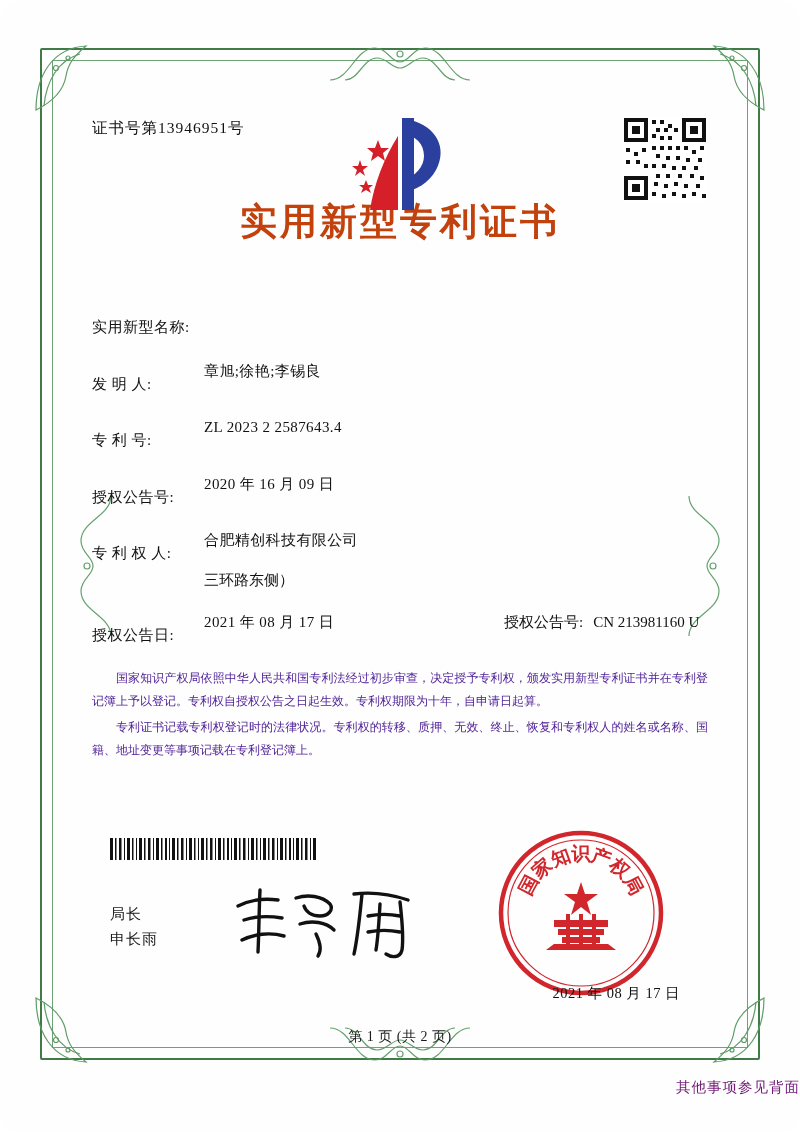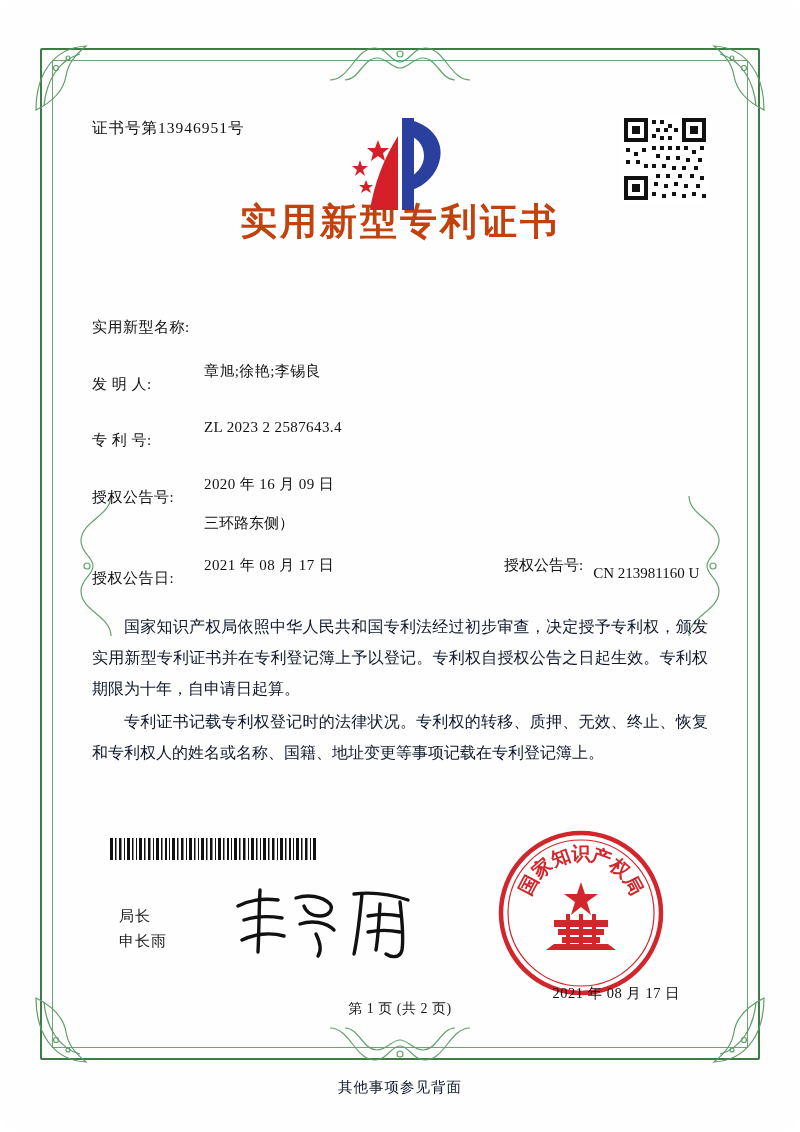--- a/index.html
+++ b/index.html
@@ -127,35 +127,35 @@
   }
   .field-value {
     flex: 1;
     letter-spacing: 0.4px;
   }
   .field-row.split .field-value { flex: 0 0 300px; }
   .field-label2 {
     flex: 0 0 auto;
     margin-right: 10px;
   }
-  .field-value2 { flex: 1; margin-top: 8px; }
+  .field-value2 { flex: 1; }
   .addr-second {
     margin-left: 112px;
     margin-top: -15px;
     margin-bottom: 21px;
     font-family: Liberation Sans, sans-serif;
     font-size: 15px;
   }
 
   .paragraphs {
     margin-top: 20px;
     font-family: "Liberation Serif", serif;
-    font-size: 16px;
+    font-size: 12px;
     line-height: 1.95;
-    color: #0f172a;
+    color: #4c1d95;
     text-align: justify;
   }
   .paragraphs p {
     margin: 0 0 2px 0;
     text-indent: 2em;
   }
 
   
   .sign-zone {
     position: absolute;
@@ -166,23 +166,23 @@
   }
   .barcode {
     position: absolute;
     left: 18px;
     top: 20px;
     width: 210px;
     height: 22px;
   }
   .director-label {
     position: absolute;
-    left: 27px;
+    left: 18px;
     top: 86px;
-    font-family: Liberation Serif, serif;
+    font-family: Liberation Mono, monospace;
     font-size: 15px;
     line-height: 1.65;
     letter-spacing: 1px;
   }
   .signature {
     position: absolute;
     left: 138px;
     top: 62px;
     width: 210px;
     height: 80px;
@@ -201,35 +201,35 @@
     font-family: "Liberation Serif", serif;
     font-size: 14.5px;
     color: #111;
     letter-spacing: .5px;
   }
 
   .page-no {
     position: absolute;
     left: 0;
     right: 0;
-    top: 1000px;
+    top: 1028px;
     text-align: center;
     font-family: "Liberation Serif", serif;
     font-size: 14px;
     letter-spacing: .5px;
   }
   .footnote {
     position: absolute;
     left: 0;
     right: 0;
     top: 1078px;
-    text-align: center;
+    text-align: right;
     font-family: "Liberation Serif", serif;
     font-size: 14.5px;
-    color: #0f172a;
+    color: #701a75;
     letter-spacing: 1px;
   }
 </style>
 </head>
 <body>
 
 <div class="cert-page">
 
   <div class="border-outer"></div>
   <div class="border-inner"></div>
@@ -390,20 +390,24 @@
       <div class="field-row">
         <div class="field-label">专 利 号:</div>
         <div class="field-value">ZL 2023 2 2587643.4</div>
       </div>
 
       <div class="field-row">
         <div class="field-label">授权公告号:</div>
         <div class="field-value">2020 年 16 月 09 日</div>
       </div>
 
+      <div class="field-row">
+        <div class="field-label">专 利 权 人:</div>
+        <div class="field-value">合肥精创科技有限公司</div>
+      </div>
 
       <div class="addr-second">三环路东侧）</div>
 
       <div class="field-row split">
         <div class="field-label">授权公告日:</div>
         <div class="field-value">2021 年 08 月 17 日</div>
         <div class="field-label2">授权公告号:</div>
         <div class="field-value2">CN 213981160 U</div>
       </div>
 

